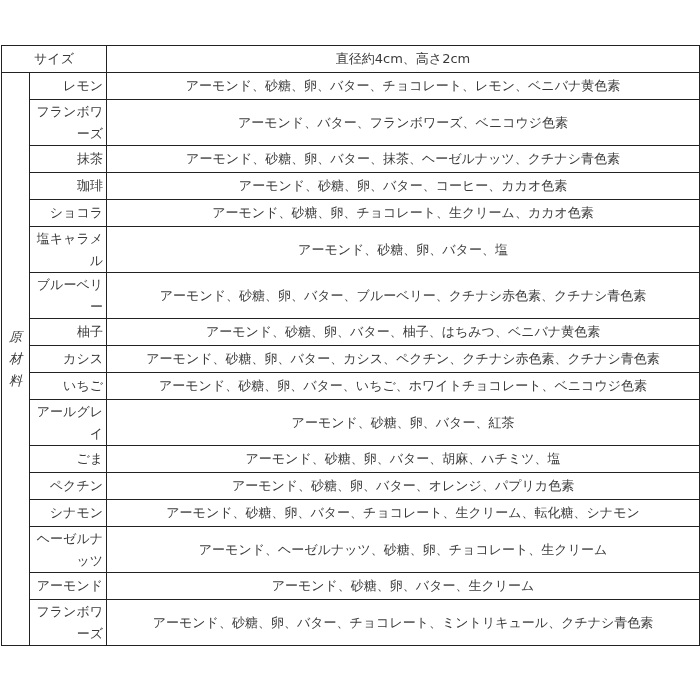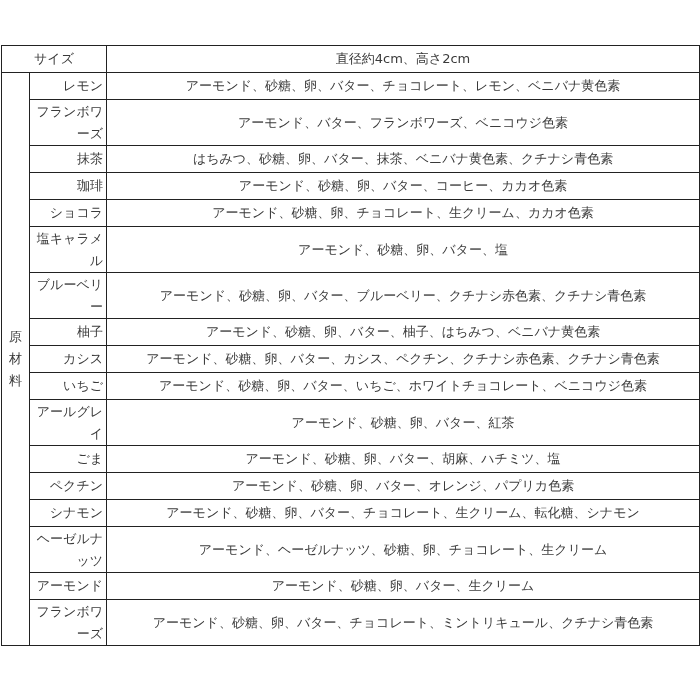--- a/index.html
+++ b/index.html
@@ -11,21 +11,21 @@
     font-size: 13px; line-height: 22px;
   }
   table.spec td {
     border: 1px solid #222222; padding: 0 3px; vertical-align: middle;
     color: #3a3a3a;
   }
   col.c1 { width: 28px; }
   col.c2 { width: 77px; }
   col.c3 { width: 593px; }
   td.head-label, td.head-value { text-align: center; height: 26px; }
-  td.group { text-align: center; padding: 0; line-height: 22px; }
+  td.group { text-align: center; padding: 0; line-height: 22px; font-style: italic; }
   td.group span { display: inline-block; width: 16px; word-break: break-all; }
   td.flavor { text-align: right; padding: 0 2px; line-height: 22px; word-break: break-all; }
   td.ingredients { text-align: center; padding-left: 3px; white-space: nowrap; }
   tr.r1 td { height: 26px; }
   tr.r2 td { height: 45px; }
 </style>
 </head>
 <body>
 
 <table class="spec">
@@ -43,21 +43,21 @@
         <td class="group" rowspan="17"><span>原材料</span></td>
         <td class="flavor">レモン</td>
         <td class="ingredients">アーモンド、砂糖、卵、バター、チョコレート、レモン、ベニバナ黄色素</td>
       </tr>
       <tr class="r2">
         <td class="flavor">フランボワーズ</td>
         <td class="ingredients">アーモンド、バター、フランボワーズ、ベニコウジ色素</td>
       </tr>
       <tr class="r1">
         <td class="flavor">抹茶</td>
-        <td class="ingredients">はちみつ、砂糖、卵、バター、抹茶、ベニバナ黄色素、クチナシ青色素</td>
+        <td class="ingredients">アーモンド、砂糖、卵、バター、抹茶、ヘーゼルナッツ、クチナシ青色素</td>
       </tr>
       <tr class="r1">
         <td class="flavor">珈琲</td>
         <td class="ingredients">アーモンド、砂糖、卵、バター、コーヒー、カカオ色素</td>
       </tr>
       <tr class="r1">
         <td class="flavor">ショコラ</td>
         <td class="ingredients">アーモンド、砂糖、卵、チョコレート、生クリーム、カカオ色素</td>
       </tr>
       <tr class="r2">

